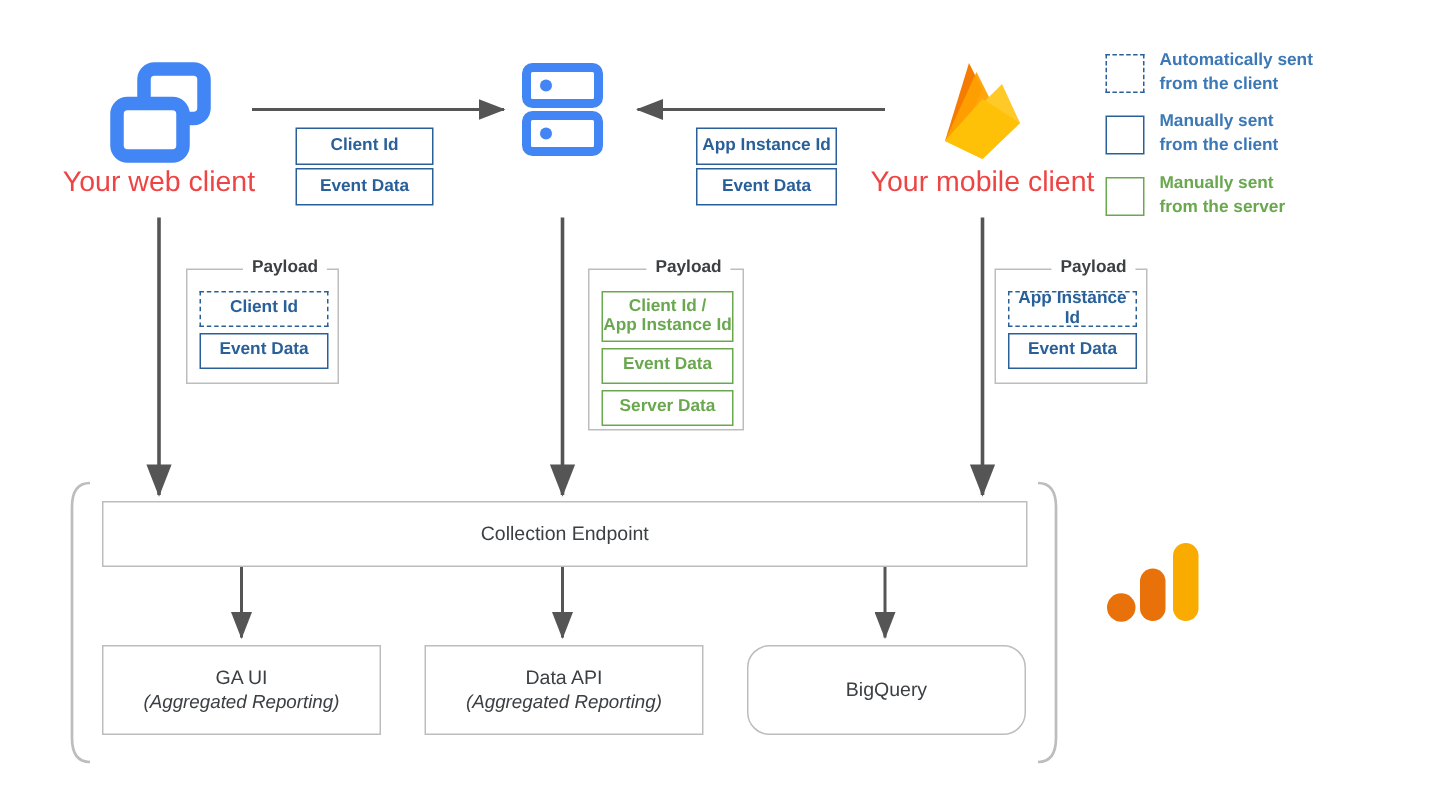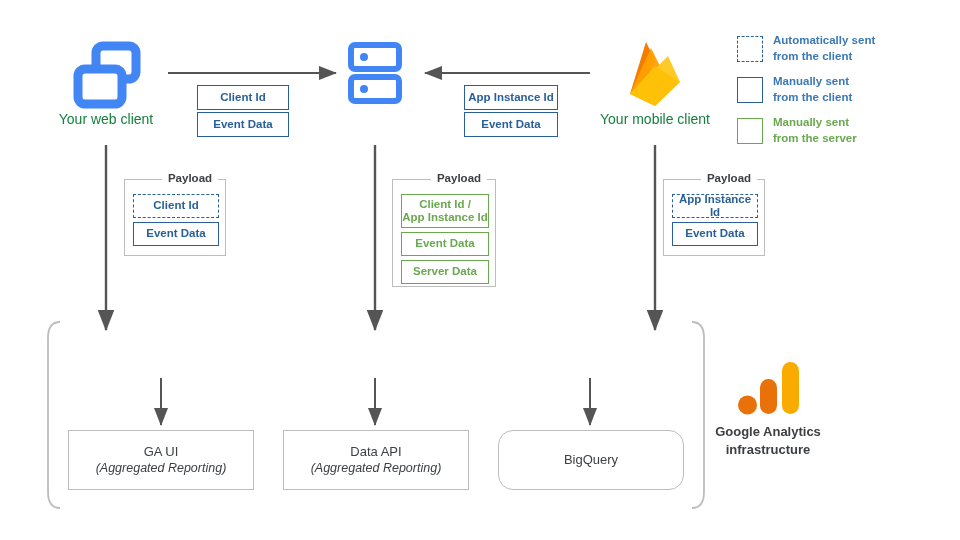--- a/index.html
+++ b/index.html
@@ -15,22 +15,22 @@
     position: relative;
     width: 960px;
     height: 540px;
     overflow: hidden;
     background: #ffffff;
   }
   .abs { position: absolute; }
 
   
   .node-label {
-    font-size: 14px;
-    color: #15803d;
+    font-size: 19px;
+    color: #ef4444;
     text-align: center;
     white-space: nowrap;
   }
 
   
   .chip {
     box-sizing: border-box;
     display: flex;
     align-items: center;
     justify-content: center;
@@ -204,20 +204,23 @@
     <div class="chip green" style="position:absolute; left:8px; top:52px; width:88px; height:24px;">Event Data</div>
     <div class="chip green" style="position:absolute; left:8px; top:80px; width:88px; height:24px;">Server Data</div>
   </div>
 
   <div class="abs payload-group" style="left:663px; top:179px; width:102px; height:77px;">
     <div class="payload-title">Payload</div>
     <div class="chip blue-dashed" style="position:absolute; left:8px; top:14px; width:86px; height:24px;">App Instance Id</div>
     <div class="chip blue" style="position:absolute; left:8px; top:42px; width:86px; height:24px;">Event Data</div>
   </div>
 
+  <div class="abs infra-box" style="left:68px; top:334px; width:617px; height:44px;">
+    <span>Collection Endpoint</span>
+  </div>
 
   <div class="abs infra-box" style="left:68px; top:430px; width:186px; height:60px;">
     <span>GA UI</span>
     <span class="sub">(Aggregated Reporting)</span>
   </div>
 
   <div class="abs infra-box" style="left:283px; top:430px; width:186px; height:60px;">
     <span>Data API</span>
     <span class="sub">(Aggregated Reporting)</span>
   </div>
@@ -226,22 +229,20 @@
     <span>BigQuery</span>
   </div>
 
   <div class="abs" style="left:738px; top:362px;">
     <svg width="62" height="60" viewBox="0 0 62 60">
       <rect x="44" y="0" width="17" height="52" rx="8.5" ry="8.5" fill="#f9ab00"></rect>
       <rect x="22" y="17" width="17" height="35" rx="8.5" ry="8.5" fill="#e8710a"></rect>
       <circle cx="9.5" cy="43" r="9.5" fill="#e8710a"></circle>
     </svg>
   </div>
-  <div class="abs ga-caption" style="left:692px; top:423px; width:152px; white-space:pre-line;">Google Analytics
-infrastructure</div>
 
   <div class="legend-row" style="left:737px; top:33px;">
     <div class="legend-swatch blue-dashed"></div>
     <div class="legend-text blue" style="white-space:pre-line;">Automatically sent
 from the client</div>
   </div>
 
   <div class="legend-row" style="left:737px; top:74px;">
     <div class="legend-swatch blue"></div>
     <div class="legend-text blue" style="white-space:pre-line;">Manually sent

